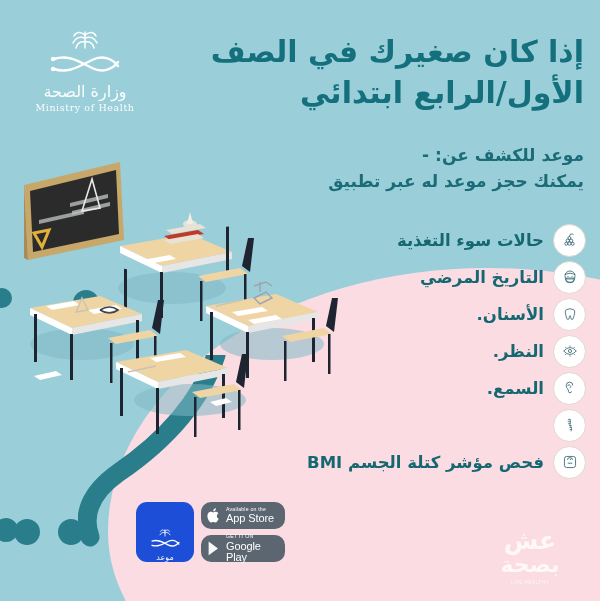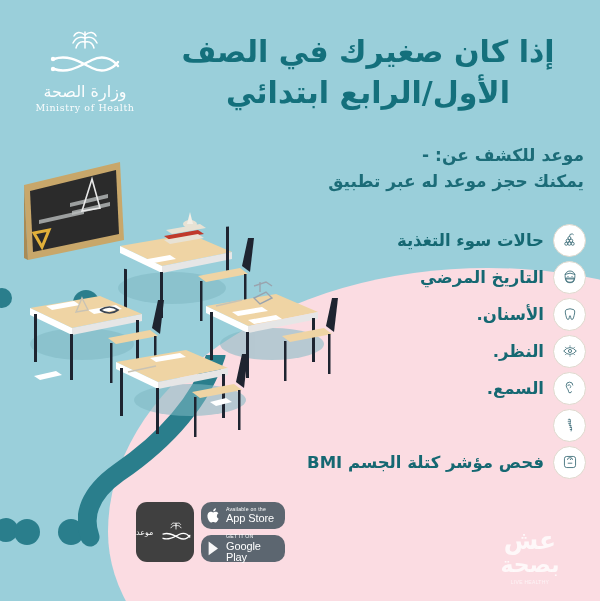--- a/index.html
+++ b/index.html
@@ -67,24 +67,24 @@
     font-size: 9.5px;
     letter-spacing: .6px;
     margin-top: 1px;
     font-family: "DejaVu Serif", "Liberation Serif", serif;
     opacity: .95;
   }
 
   
   .headline {
     position: absolute;
-    right: 22px;
+    right: 16px;
     top: 32px;
     width: 420px;
-    text-align: center;
+    text-align: right;
     color: #14707C;
     z-index: 7;
   }
   .headline .line {
     font-size: 30px;
     font-weight: bold;
     line-height: 1.35;
     letter-spacing: 0;
   }
   .subhead {
@@ -181,25 +181,25 @@
   }
   .store-big {
     font-size: 11px;
     font-family: "Liberation Sans", sans-serif;
     letter-spacing: -.1px;
   }
   .mawid-app {
     width: 58px;
     height: 60px;
     border-radius: 11px;
-    background: #404040;
+    background: #1d4ed8;
     display: flex;
-    flex-direction: row;
+    flex-direction: column;
     align-items: center;
-    justify-content: space-between;
+    justify-content: flex-end;
     color: #ffffff;
   }
   .mawid-name { font-size: 8px; margin-top: 1px; }
 
   
   .livehealthy {
     position: absolute;
     right: 18px;
     bottom: 16px;
     width: 104px;

